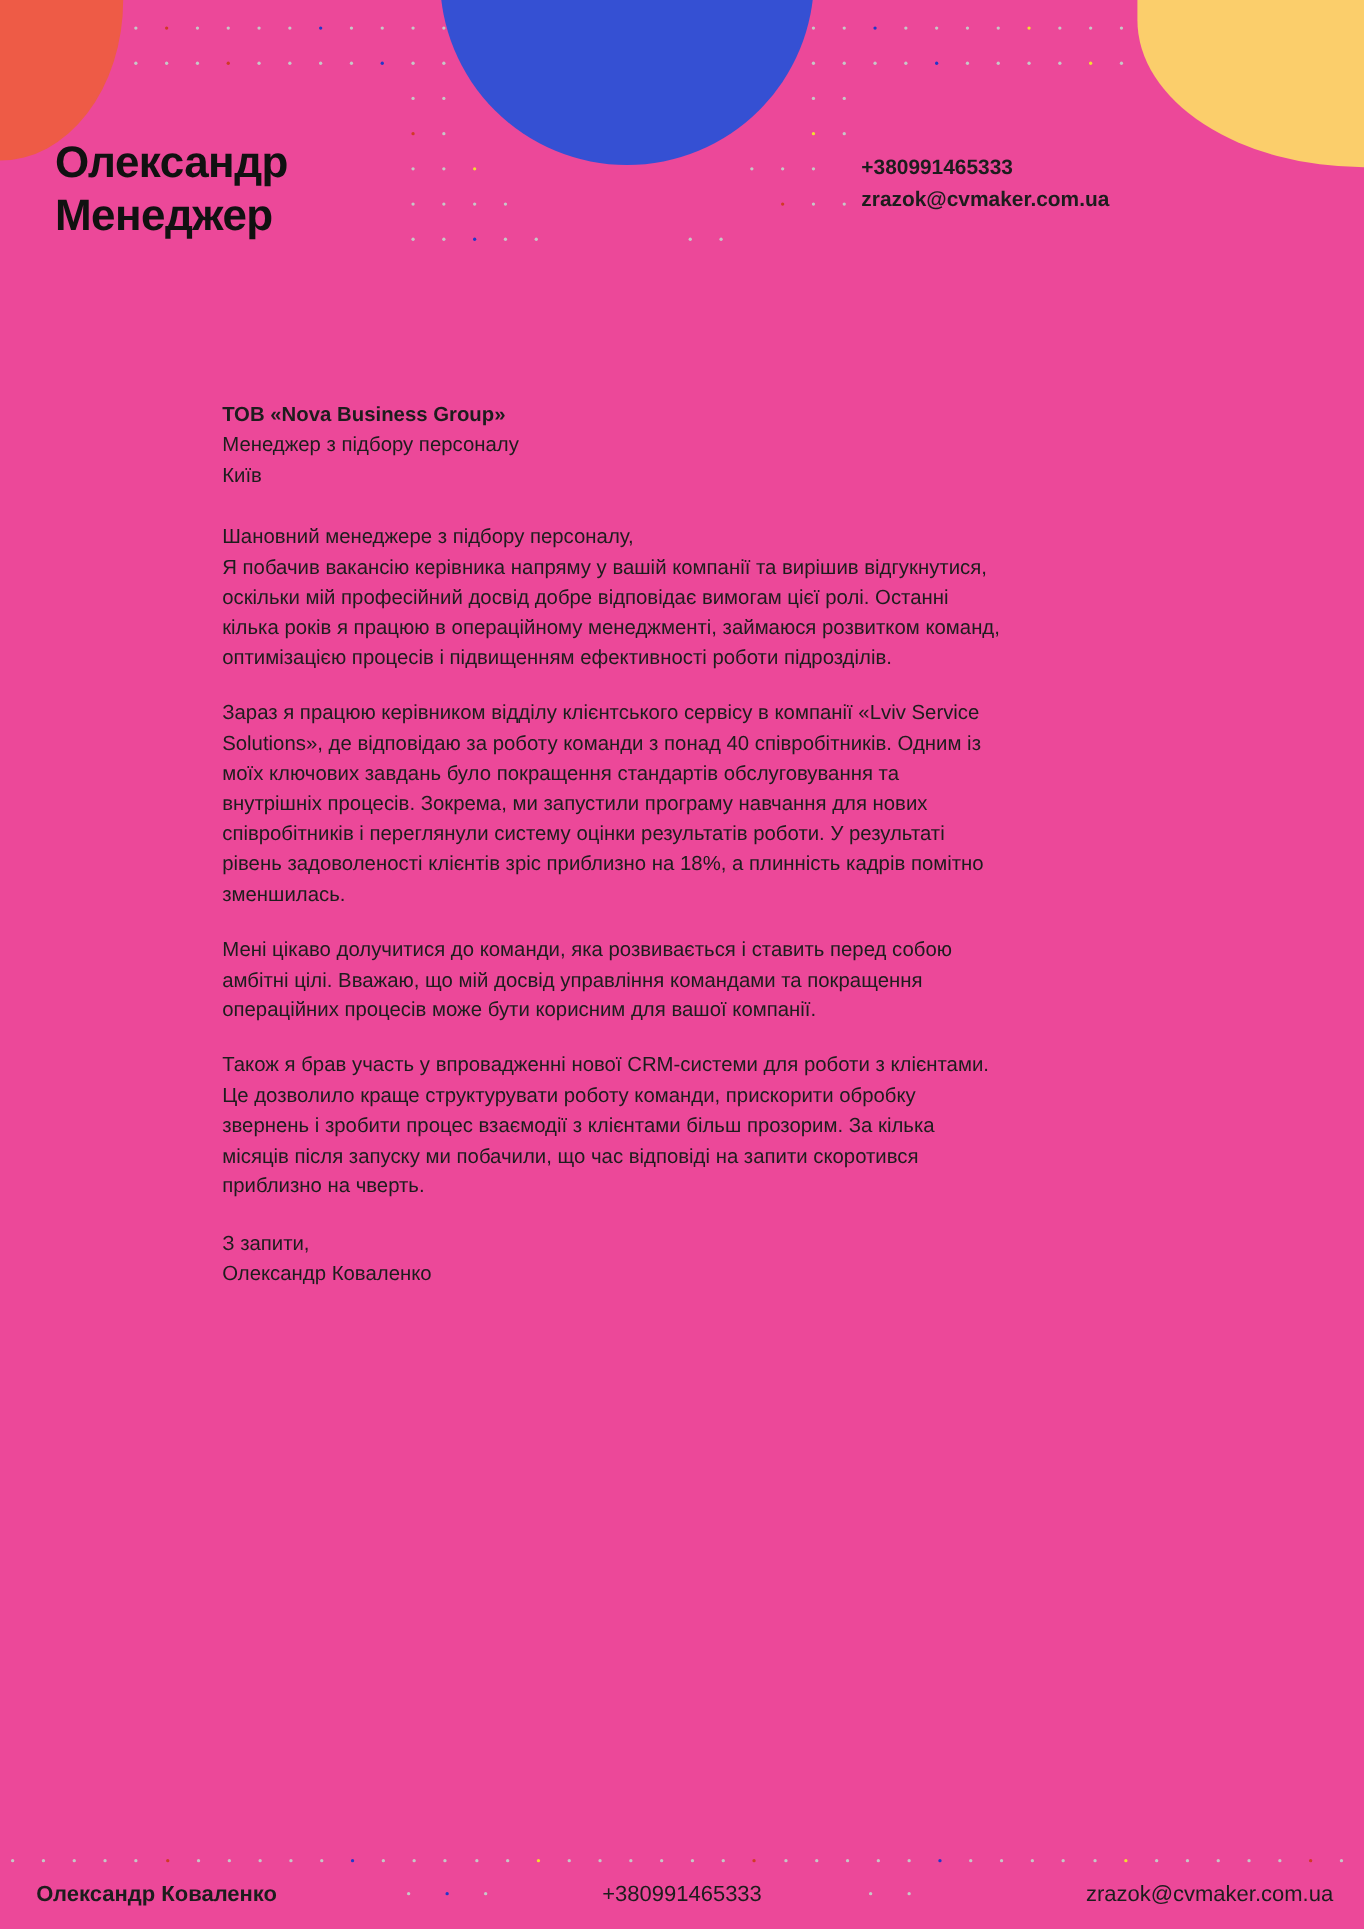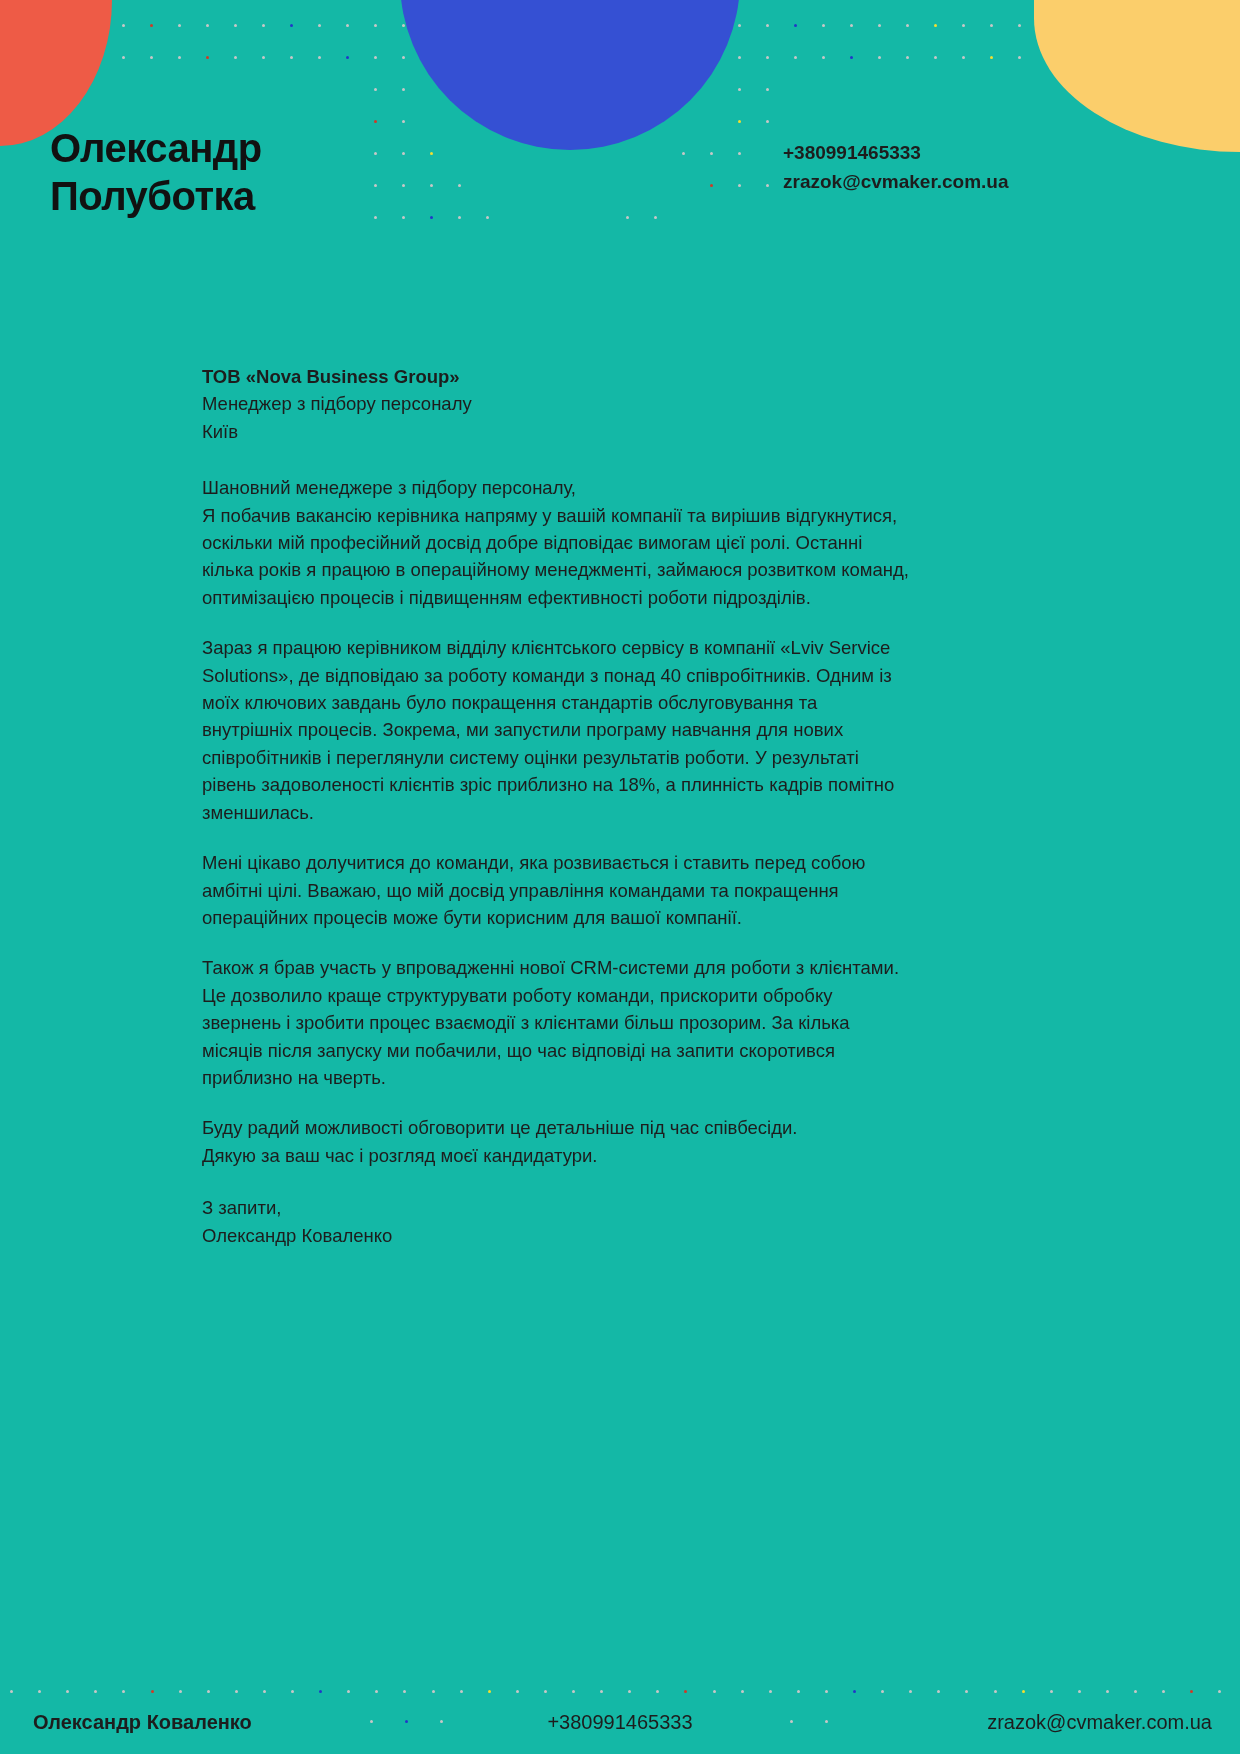--- a/index.html
+++ b/index.html
@@ -1,20 +1,20 @@
 <!DOCTYPE html>
 <html><head>
 <meta charset="utf-8">
 <style>
   html,body{margin:0;padding:0;background:#e9e9e9;}
   .page{
     position:relative;
     width:1240px;height:1754px;
     margin:0 auto;
-    background:#14b8a6;
+    background:#ec4899;
     overflow:hidden;
     font-family:"Liberation Sans", sans-serif;
     color:#1d1d1d;
   }
   
   .shape{position:absolute;z-index:2;}
   .shape-red{
     left:0;top:0;width:112px;height:146px;
     border-bottom-right-radius:100% 100%;
   }
@@ -213,21 +213,21 @@
       <div class="dot" style="left: 825px; top: 1720px; background: rgb(199, 199, 199);"></div>
     </div>
 
   <div class="shape shape-red" style="background: rgb(238, 91, 70);"></div>
   <div class="shape shape-blue" style="background: rgb(53, 80, 211);"></div>
   <div class="shape shape-yellow" style="background: rgb(251, 206, 107);"></div>
 
   <header class="masthead">
     <h1 class="name">
       <span>Олександр</span>
-      <span>Полуботка</span>
+      <span>Менеджер</span>
     </h1>
     <div class="contact">
       <div class="strong-block">
         <p>+380991465333</p>
         <p>zrazok@cvmaker.com.ua</p>
       </div>
     </div>
   </header>
 
   <main class="letter">
@@ -249,22 +249,20 @@
 рівень задоволеності клієнтів зріс приблизно на 18%, а плинність кадрів помітно
 зменшилась.</p>
     <p class="para">Мені цікаво долучитися до команди, яка розвивається і ставить перед собою
 амбітні цілі. Вважаю, що мій досвід управління командами та покращення
 операційних процесів може бути корисним для вашої компанії.</p>
     <p class="para">Також я брав участь у впровадженні нової CRM-системи для роботи з клієнтами.
 Це дозволило краще структурувати роботу команди, прискорити обробку
 звернень і зробити процес взаємодії з клієнтами більш прозорим. За кілька
 місяців після запуску ми побачили, що час відповіді на запити скоротився
 приблизно на чверть.</p>
-    <p class="para">Буду радий можливості обговорити це детальніше під час співбесіди.
-Дякую за ваш час і розгляд моєї кандидатури.</p>
     <p class="closing">З запити,</p>
     <p>Олександр Коваленко</p>
   </main>
 
   <footer class="page-footer">
     <span class="footer-name">Олександр Коваленко</span>
     <span class="footer-phone">+380991465333</span>
     <span class="footer-email">zrazok@cvmaker.com.ua</span>
   </footer>
 

